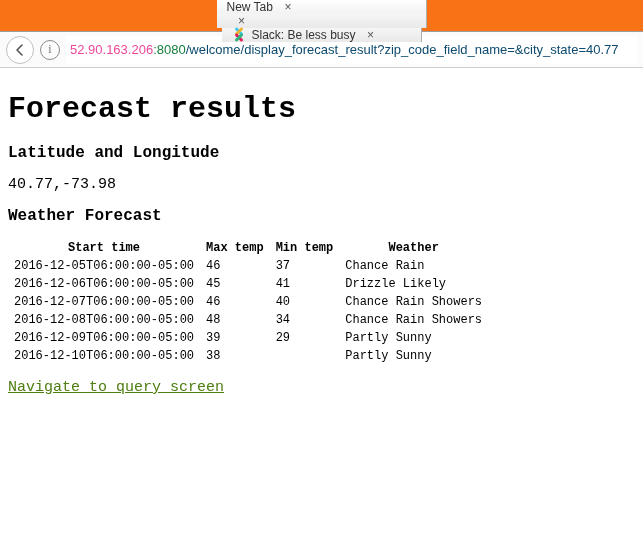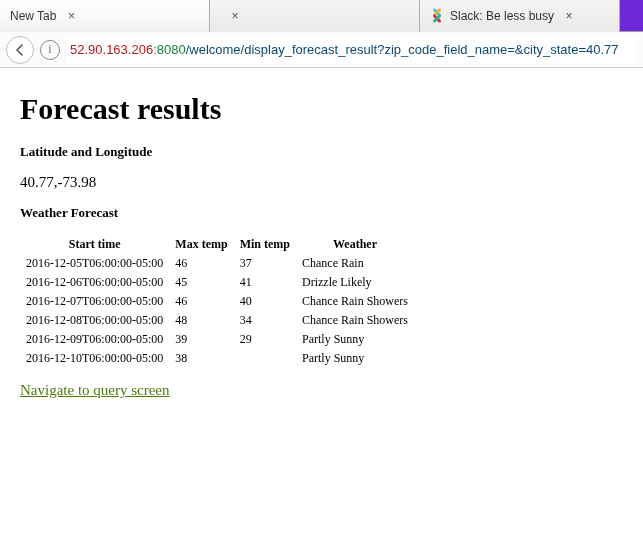--- a/index.html
+++ b/index.html
@@ -1,42 +1,42 @@
 <!DOCTYPE html>
 <html><head>
 <meta charset="utf-8">
 <style>
   * { box-sizing: border-box; }
   html, body { margin: 0; padding: 0; font-family: Arial, Helvetica, sans-serif; }
   body { width: 643px; height: 542px; overflow: hidden; background: #fff; }
 
   
-  .tabbar { display: flex; align-items: center; height: 32px; background: #6d28d9; border-bottom: 1px solid #9d9d9d; }
+  .tabbar { display: flex; align-items: center; height: 32px; background: #f97316; border-bottom: 1px solid #9d9d9d; flex-direction: column; }
   .tab { display: flex; align-items: center; height: 32px; background: linear-gradient(#f5f5f5,#e9e9e9); border-right: 1px solid #aeaeae; padding: 0 6px 0 10px; font-size: 12px; color: #333; position: relative; }
   .tab.active { background: linear-gradient(#ffffff,#f2f2f2); }
   .tab .label { white-space: nowrap; overflow: hidden; text-overflow: ellipsis; }
   .tab .close { margin-left: 8px; width: 14px; height: 14px; display:flex; align-items:center; justify-content:center; color:#555; font-size: 12px; cursor:pointer; }
   .tab .favicon { width:14px; height:14px; margin-right:6px; display:inline-flex; align-items:center; justify-content:center; }
   .tab.t0 { width: 210px; }
   .tab.t1 { width: 210px; }
   .tab.t2 { width: 200px; }
   .tabbar .filler { flex: 1; }
 
   .navbar { display:flex; align-items:center; height:36px; background:#fbfbfb; border-bottom:1px solid #d0d0d0; padding:0 6px; gap:6px; }
   .navbtn { width:28px; height:28px; border:1px solid #bfbfbf; border-radius:50%; background:#fff; display:flex; align-items:center; justify-content:center; cursor:pointer; color:#555; }
   .info-icon { width:20px; height:20px; border:1px solid #8a8a8a; color:#757575; border-radius:50%; display:flex; align-items:center; justify-content:center; font-family: Georgia, serif; font-size:12px; }
   .urlbox { flex:1; height:28px; background:#fff; display:flex; align-items:center; font-size:13px; color:#222; padding:0 4px; overflow:hidden; white-space:nowrap; }
-  .urlbox .host { color:#b91c1c; }
+  .urlbox .host { color:#ec4899; }
   .urlbox .port { color:#15803d; }
   .urlbox .path { color:#0c4a6e; }
 
   
-  .page { padding: 8px 8px 0 20px; font-family: Liberation Serif, serif; color:#000; }
+  .page { padding: 8px 8px 0 8px; font-family: Liberation Mono, monospace; color:#000; }
   .page h1 { font-size: 30px; font-weight: bold; margin: 16px 0 18px 0; }
-  .page h3 { font-size: 13px; font-weight: bold; margin: 14px 0 14px 0; }
+  .page h3 { font-size: 16px; font-weight: bold; margin: 14px 0 14px 0; }
   .page .coords { font-size: 15px; margin: 4px 0 6px 0; }
   table.forecast { border-collapse: collapse; font-size: 12px; margin-top: 4px; }
   table.forecast th { font-weight: bold; text-align: center; padding: 2px 6px; }
   table.forecast td { padding: 2px 6px; text-align: left; }
   table.forecast td.num { text-align: left; }
   .link { color: #4d7c0f; text-decoration: underline; cursor: pointer; font-size: 15px; display:inline-block; margin-top: 14px; }
 
   .slack-favicon { width:14px; height:14px; position:relative; }
   .slack-favicon span { position:absolute; width:10px; height:3px; border-radius:2px; }
   .slack-favicon .a { background:#36c5f0; top:2px; left:2px; transform:rotate(45deg); }

